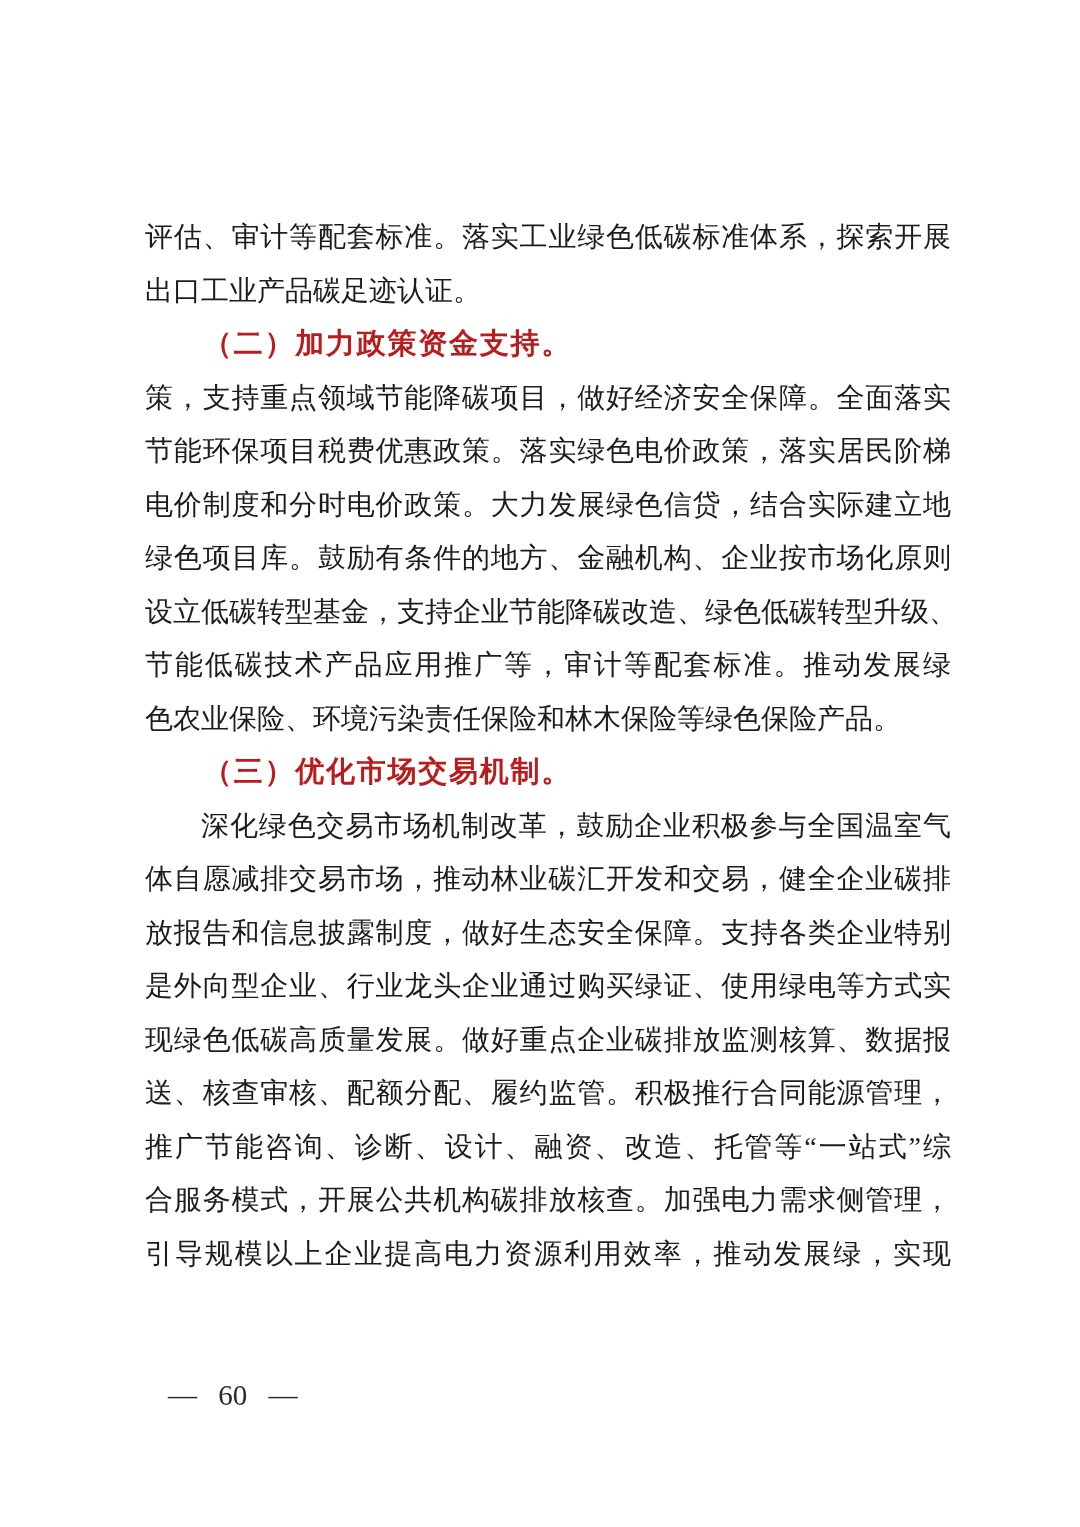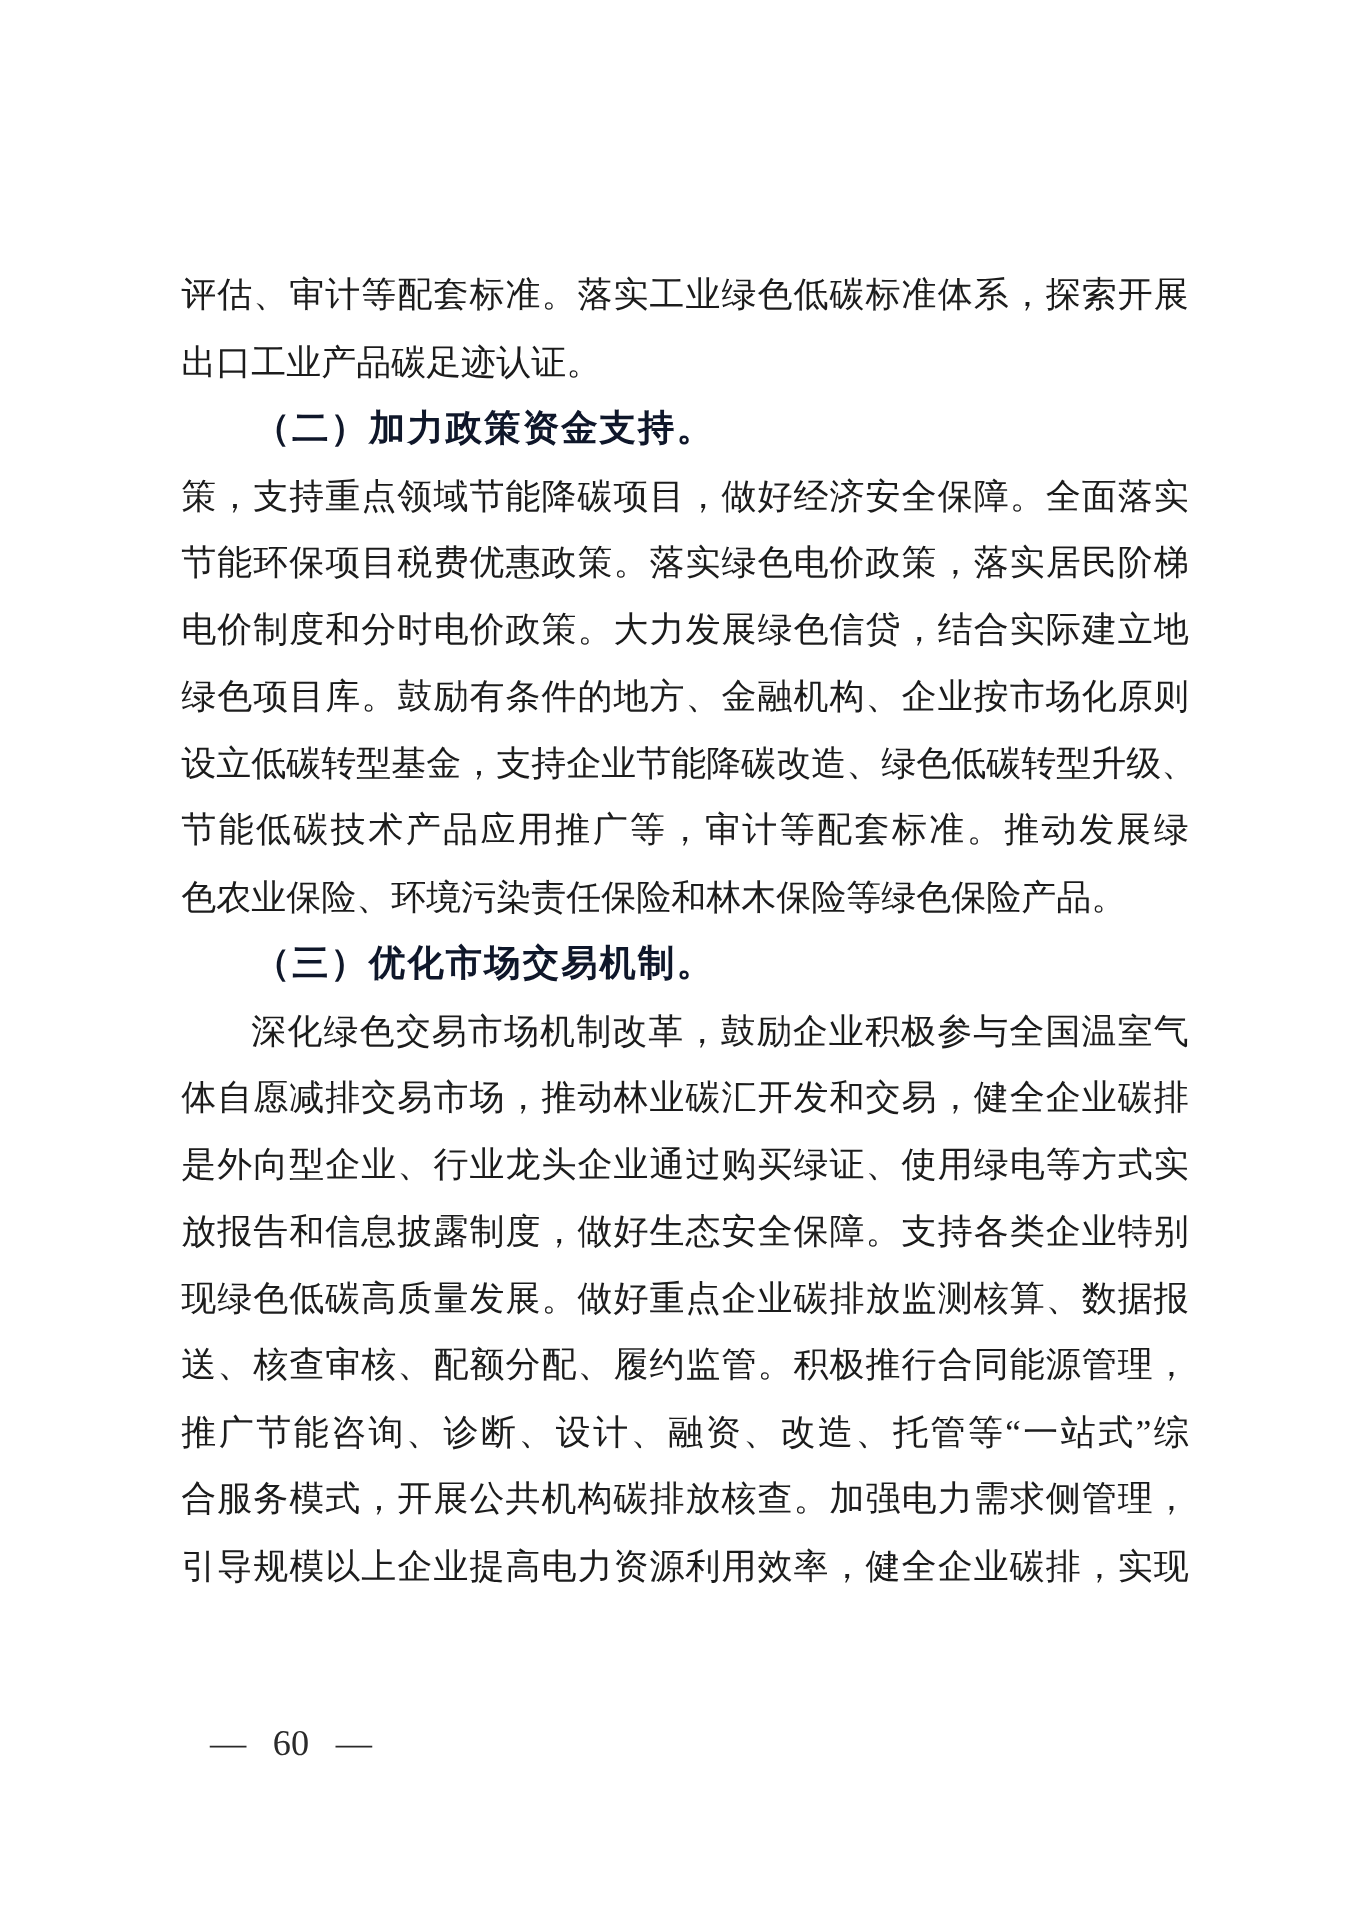--- a/index.html
+++ b/index.html
@@ -36,21 +36,21 @@
     text-align: left;
     text-align-last: left;
   }
   .line.indent {
     text-indent: 2em;
   }
   .heading {
     font-size: 29px;
     line-height: 53.5px;
     height: 53.5px;
-    color: #0f172a;
+    color: #b91c1c;
     text-indent: 2em;
     text-align: left;
     letter-spacing: 0.06em;
     font-weight: 600;
     overflow: hidden;
     white-space: nowrap;
   }
   .footer {
     position: absolute;
     left: 168px;
@@ -72,24 +72,24 @@
       <div class="line">策，支持重点领域节能降碳项目，做好经济安全保障。全面落实</div>
       <div class="line">节能环保项目税费优惠政策。落实绿色电价政策，落实居民阶梯</div>
       <div class="line">电价制度和分时电价政策。大力发展绿色信贷，结合实际建立地</div>
       <div class="line">绿色项目库。鼓励有条件的地方、金融机构、企业按市场化原则</div>
       <div class="line">设立低碳转型基金，支持企业节能降碳改造、绿色低碳转型升级、</div>
       <div class="line">节能低碳技术产品应用推广等，审计等配套标准。推动发展绿</div>
       <div class="line para-end">色农业保险、环境污染责任保险和林木保险等绿色保险产品。</div>
       <div class="heading">（三）优化市场交易机制。</div>
       <div class="line indent">深化绿色交易市场机制改革，鼓励企业积极参与全国温室气</div>
       <div class="line">体自愿减排交易市场，推动林业碳汇开发和交易，健全企业碳排</div>
+      <div class="line">放报告和信息披露制度，做好生态安全保障。支持各类企业特别</div>
       <div class="line">是外向型企业、行业龙头企业通过购买绿证、使用绿电等方式实</div>
-      <div class="line">放报告和信息披露制度，做好生态安全保障。支持各类企业特别</div>
       <div class="line">现绿色低碳高质量发展。做好重点企业碳排放监测核算、数据报</div>
       <div class="line">送、核查审核、配额分配、履约监管。积极推行合同能源管理，</div>
       <div class="line">推广节能咨询、诊断、设计、融资、改造、托管等“一站式”综</div>
       <div class="line">合服务模式，开展公共机构碳排放核查。加强电力需求侧管理，</div>
-      <div class="line">引导规模以上企业提高电力资源利用效率，健全企业碳排，实现</div>
+      <div class="line">引导规模以上企业提高电力资源利用效率，推动发展绿，实现</div>
     </div>
   <div class="footer">
     <span>— 60 —</span>
   </div>
 </div>
 
 </body></html>

